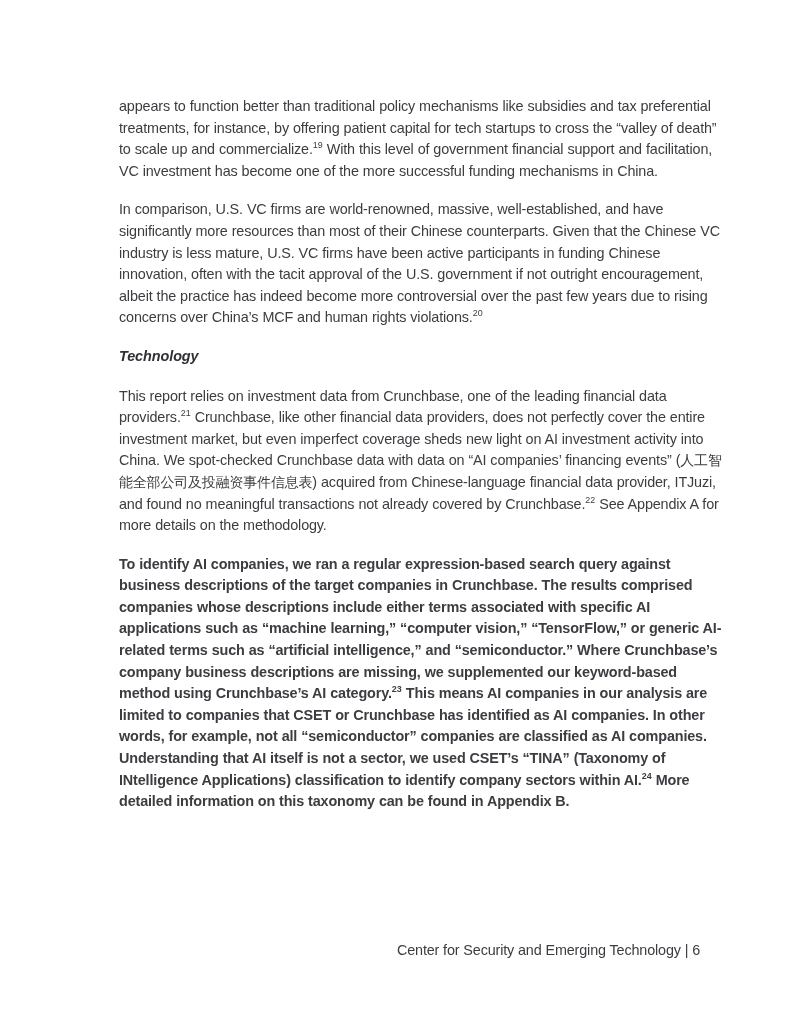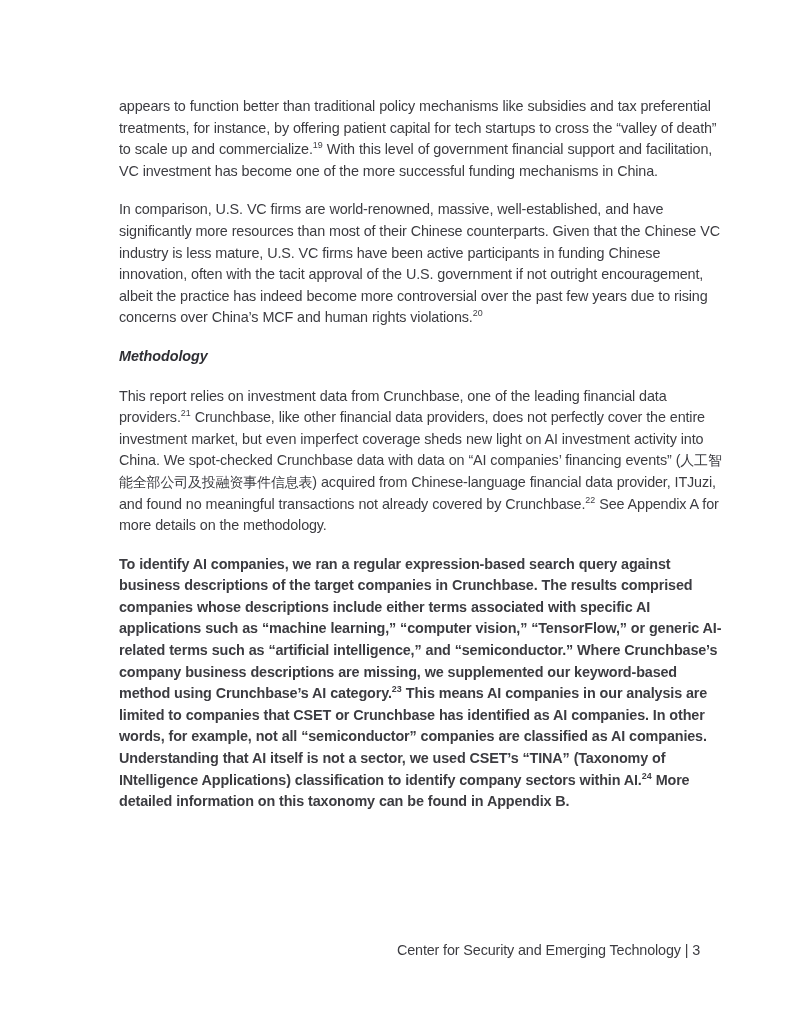--- a/index.html
+++ b/index.html
@@ -73,23 +73,23 @@
 <body>
 
 <div class="page">
 
   <div class="content">
 
     <p class="para"><span>appears to function better than traditional policy mechanisms like subsidies and tax preferential treatments, for instance, by offering patient capital for tech startups to cross the “valley of death” to scale up and commercialize.</span><sup class="fn">19</sup><span> With this level of government financial support and facilitation, VC investment has become one of the more successful funding mechanisms in China.</span></p>
 
     <p class="para"><span>In comparison, U.S. VC firms are world-renowned, massive, well-established, and have significantly more resources than most of their Chinese counterparts. Given that the Chinese VC industry is less mature, U.S. VC firms have been active participants in funding Chinese innovation, often with the tacit approval of the U.S. government if not outright encouragement, albeit the practice has indeed become more controversial over the past few years due to rising concerns over China’s MCF and human rights violations.</span><sup class="fn">20</sup></p>
 
-    <h2 class="heading">Methodology</h2>
+    <h2 class="heading">Technology</h2>
 
     <p class="para"><span>This report relies on investment data from Crunchbase, one of the leading financial data providers.</span><sup class="fn">21</sup><span> Crunchbase, like other financial data providers, does not perfectly cover the entire investment market, but even imperfect coverage sheds new light on AI investment activity into China. We spot-checked Crunchbase data with data on “AI companies’ financing events” (</span><span class="cjk">人工智能全部公司及投融资事件信息表</span><span>) acquired from Chinese-language financial data provider, ITJuzi, and found no meaningful transactions not already covered by Crunchbase.</span><sup class="fn">22</sup><span> See Appendix A for more details on the methodology.</span></p>
 
     <p class="para"><span>To identify AI companies, we ran a regular expression-based search query against business descriptions of the target companies in Crunchbase. The results comprised companies whose descriptions include either terms associated with specific AI applications such as “machine learning,” “computer vision,” “TensorFlow,” or generic AI-related terms such as “artificial intelligence,” and “semiconductor.” Where Crunchbase’s company business descriptions are missing, we supplemented our keyword-based method using Crunchbase’s AI category.</span><sup class="fn">23</sup><span> This means AI companies in our analysis are limited to companies that CSET or Crunchbase has identified as AI companies. In other words, for example, not all “semiconductor” companies are classified as AI companies. Understanding that AI itself is not a sector, we used CSET’s “TINA” (Taxonomy of INtelligence Applications) classification to identify company sectors within AI.</span><sup class="fn">24</sup><span> More detailed information on this taxonomy can be found in Appendix B.</span></p>
 
   </div>
 
-  <div class="footer">Center for Security and Emerging Technology | 3</div>
+  <div class="footer">Center for Security and Emerging Technology | 6</div>
 
 </div>
 
 </body></html>

